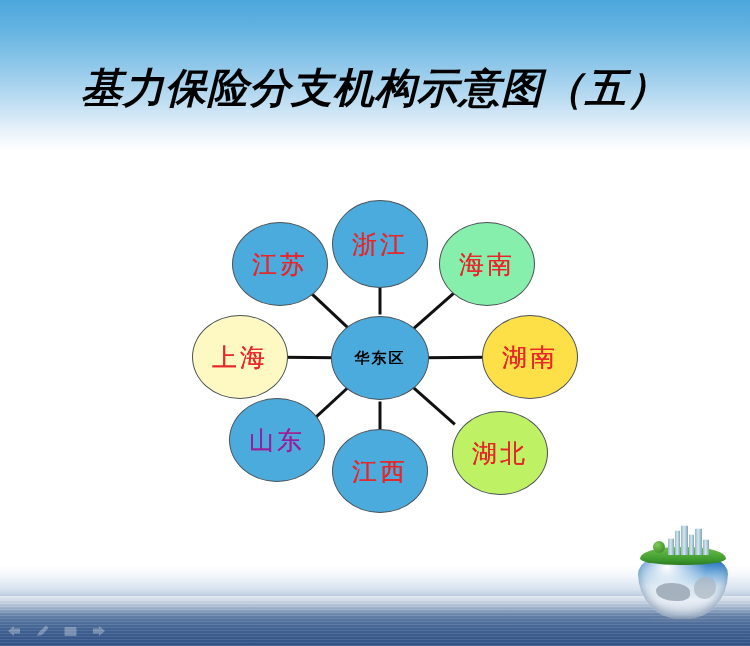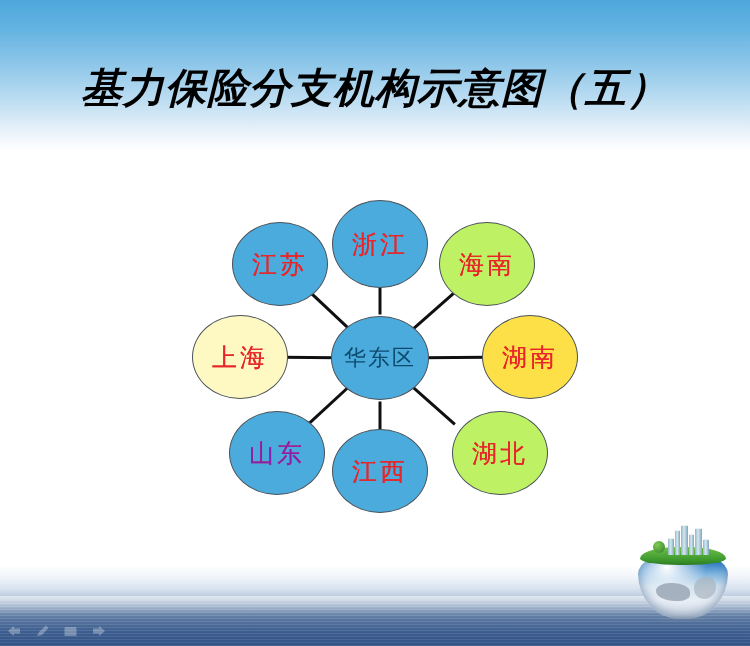--- a/index.html
+++ b/index.html
@@ -123,23 +123,24 @@
   .node .label {
     display: block;
     letter-spacing: 3px;
   }
   .node-outer .label {
     font-size: 25px;
     color: #e8262a;
     text-shadow: 0 0 0.4px #e8262a;
   }
   .node-center .label {
-    font-size: 22px;
-    color: #0c4a6e;
+    font-size: 15px;
+    color: #000000;
     letter-spacing: 2px;
+    font-weight: bold;
   }
   .node-shandong .label {
     color: #8b1fb0;
   }
 
   
   .globe {
     position: absolute;
     left: 630px;
     top: 525px;
@@ -293,33 +294,33 @@
         <line x1="412.52907285393394" y1="386.8809525338666" x2="454.8448245351917" y2="424.451012437787" stroke="#101010" stroke-width="3" stroke-linecap="butt"></line>
         <line x1="380" y1="401.5" x2="380" y2="448" stroke="#101010" stroke-width="3" stroke-linecap="butt"></line>
         <line x1="348.0241507092792" y1="387.49228818076193" x2="308.60831079312635" y2="423.84670363740776" stroke="#101010" stroke-width="3" stroke-linecap="butt"></line>
         <line x1="336.5011096514166" y1="357.6892936403673" x2="282.9989031031974" y2="357.3071350221657" stroke="#101010" stroke-width="3" stroke-linecap="butt"></line>
         <line x1="348.30469640276266" y1="328.2064146185969" x2="311.3309897627863" y2="293.4511303770191" stroke="#101010" stroke-width="3" stroke-linecap="butt"></line>
       </svg>
     <div id="node-layer">
         <div class="node node-outer" style="left: 332px; top: 200px; width: 96px; height: 88px; background: rgb(76, 171, 221); border-color: rgb(74, 82, 88);">
           <span class="label">浙江</span>
         </div>
-        <div class="node node-outer" style="left: 439px; top: 222px; width: 96px; height: 84px; background: #bef264; border-color: rgb(74, 82, 88);">
+        <div class="node node-outer" style="left: 439px; top: 222px; width: 96px; height: 84px; background: #86efac; border-color: rgb(74, 82, 88);">
           <span class="label">海南</span>
         </div>
         <div class="node node-outer" style="left: 482px; top: 315px; width: 96px; height: 84px; background: #fde047; border-color: rgb(74, 82, 88);">
           <span class="label">湖南</span>
         </div>
         <div class="node node-outer" style="left: 452px; top: 411px; width: 96px; height: 84px; background: #bef264; border-color: rgb(74, 82, 88);">
           <span class="label">湖北</span>
         </div>
         <div class="node node-outer" style="left: 332px; top: 429px; width: 96px; height: 84px; background: rgb(76, 171, 221); border-color: rgb(74, 82, 88);">
           <span class="label">江西</span>
         </div>
-        <div class="node node-outer node-shandong" style="left: 229px; top: 411px; width: 96px; height: 84px; background: rgb(76, 171, 221); border-color: rgb(74, 82, 88);">
+        <div class="node node-outer node-shandong" style="left: 229px; top: 398px; width: 96px; height: 84px; background: rgb(76, 171, 221); border-color: rgb(74, 82, 88);">
           <span class="label">山东</span>
         </div>
         <div class="node node-outer" style="left: 192px; top: 315px; width: 96px; height: 84px; background: #fef9c3; border-color: rgb(74, 82, 88);">
           <span class="label">上海</span>
         </div>
         <div class="node node-outer" style="left: 232px; top: 222px; width: 96px; height: 84px; background: rgb(76, 171, 221); border-color: rgb(74, 82, 88);">
           <span class="label">江苏</span>
         </div>
         <div class="node node-center" style="left: 331px; top: 316px; width: 98px; height: 84px; background: rgb(76, 171, 221); border-color: rgb(74, 82, 88);">
           <span class="label">华东区</span>

